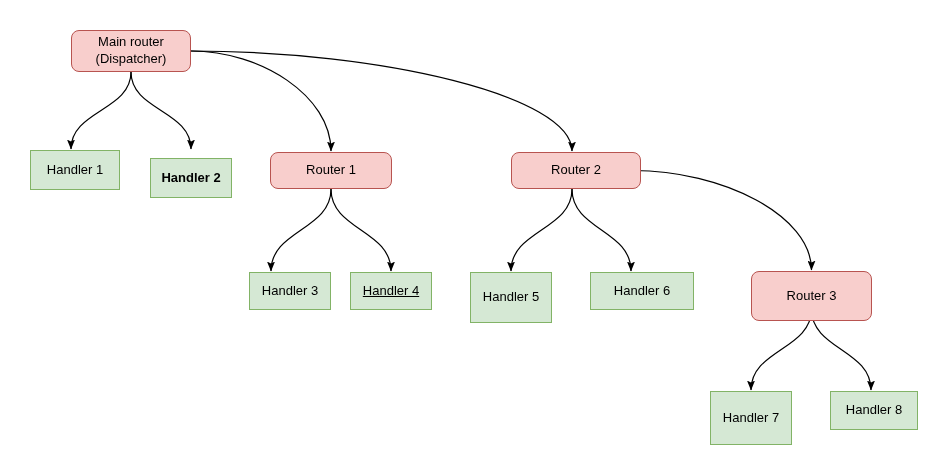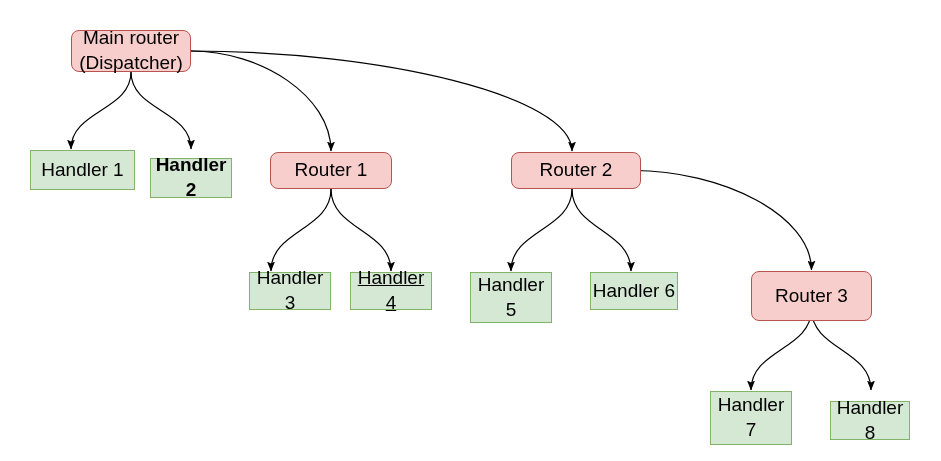--- a/index.html
+++ b/index.html
@@ -4,21 +4,21 @@
 <style>
   html,body{margin:0;padding:0;background:#ffffff;}
   .canvas{
     position:relative;width:941px;height:461px;background:#ffffff;
     font-family:"Liberation Sans",sans-serif;overflow:hidden;
   }
   #edges{position:absolute;left:0;top:0;width:941px;height:461px;}
   #edges path.edge{fill:none;stroke:var(--edge,#000000);stroke-width:1.2px;}
   .node{
     position:absolute;display:flex;align-items:center;justify-content:center;
-    text-align:center;font-size:19px;color:var(--text,#000000);
+    text-align:center;font-size:13px;color:var(--text,#000000);
     box-sizing:border-box;white-space:pre-line;line-height:1.3;
   }
   .router{
     background:var(--router-fill,#f8cecc);
     border:1px solid var(--router-border,#b85450);
     border-radius:8px;
   }
   .handler{
     background:var(--handler-fill,#d5e8d4);
     border:1px solid var(--handler-border,#82b366);
@@ -42,24 +42,24 @@
       <path d="M 331 189 C 331 230, 391 230, 391 271" class="edge" marker-end="url(#arrow)"></path>
       <path d="M 572 189 C 572 230, 511 230, 511 271" class="edge" marker-end="url(#arrow)"></path>
       <path d="M 572 189 C 572 230, 631 230, 631 271" class="edge" marker-end="url(#arrow)"></path>
       <path d="M 633 170.5 C 722.25 170.5, 811.5 215.275, 811.5 270" class="edge" marker-end="url(#arrow)"></path>
       <path d="M 811.5 309 C 811.5 349.5, 751 349.5, 751 390" class="edge" marker-end="url(#arrow)"></path>
       <path d="M 811.5 309 C 811.5 349.5, 871 349.5, 871 390" class="edge" marker-end="url(#arrow)"></path>
     </svg>
 
   <div class="node router" style="left: 71px; top: 30px; width: 120px; height: 42px;"><span>Main router
 (Dispatcher)</span></div>
-  <div class="node handler" style="left: 30px; top: 150px; width: 105px; height: 40px;"><span>Handler 1</span></div>
+  <div class="node handler" style="left: 30px; top: 150px; width: 90px; height: 40px;"><span>Handler 1</span></div>
   <div class="node handler" style="left: 150px; top: 158px; width: 82px; height: 40px; font-weight: bold;"><span>Handler 2</span></div>
   <div class="node router" style="left: 270px; top: 152px; width: 122px; height: 37px; justify-content: center;"><span>Router 1</span></div>
   <div class="node router" style="left: 511px; top: 152px; width: 130px; height: 37px;"><span>Router 2</span></div>
   <div class="node handler" style="left: 230px; top: 272px; width: 82px; height: 38px; margin-left: 19px;"><span>Handler 3</span></div>
   <div class="node handler" style="left: 350px; top: 272px; width: 82px; height: 38px; text-decoration: underline;"><span>Handler 4</span></div>
   <div class="node handler" style="left: 470px; top: 272px; width: 82px; height: 51px;"><span>Handler 5</span></div>
-  <div class="node handler" style="left: 590px; top: 272px; width: 88px; height: 38px;"><span>Handler 6</span></div>
+  <div class="node handler" style="left: 590px; top: 272px; width: 104px; height: 38px;"><span>Handler 6</span></div>
   <div class="node router" style="left: 751px; top: 271px; width: 121px; height: 50px;"><span>Router 3</span></div>
   <div class="node handler" style="left: 710px; top: 391px; width: 82px; height: 54px;"><span>Handler 7</span></div>
-  <div class="node handler" style="left: 830px; top: 401px; width: 80px; height: 39px;"><span>Handler 8</span></div>
+  <div class="node handler" style="left: 830px; top: 391px; width: 88px; height: 39px;"><span>Handler 8</span></div>
 </div>
 
 </body></html>

